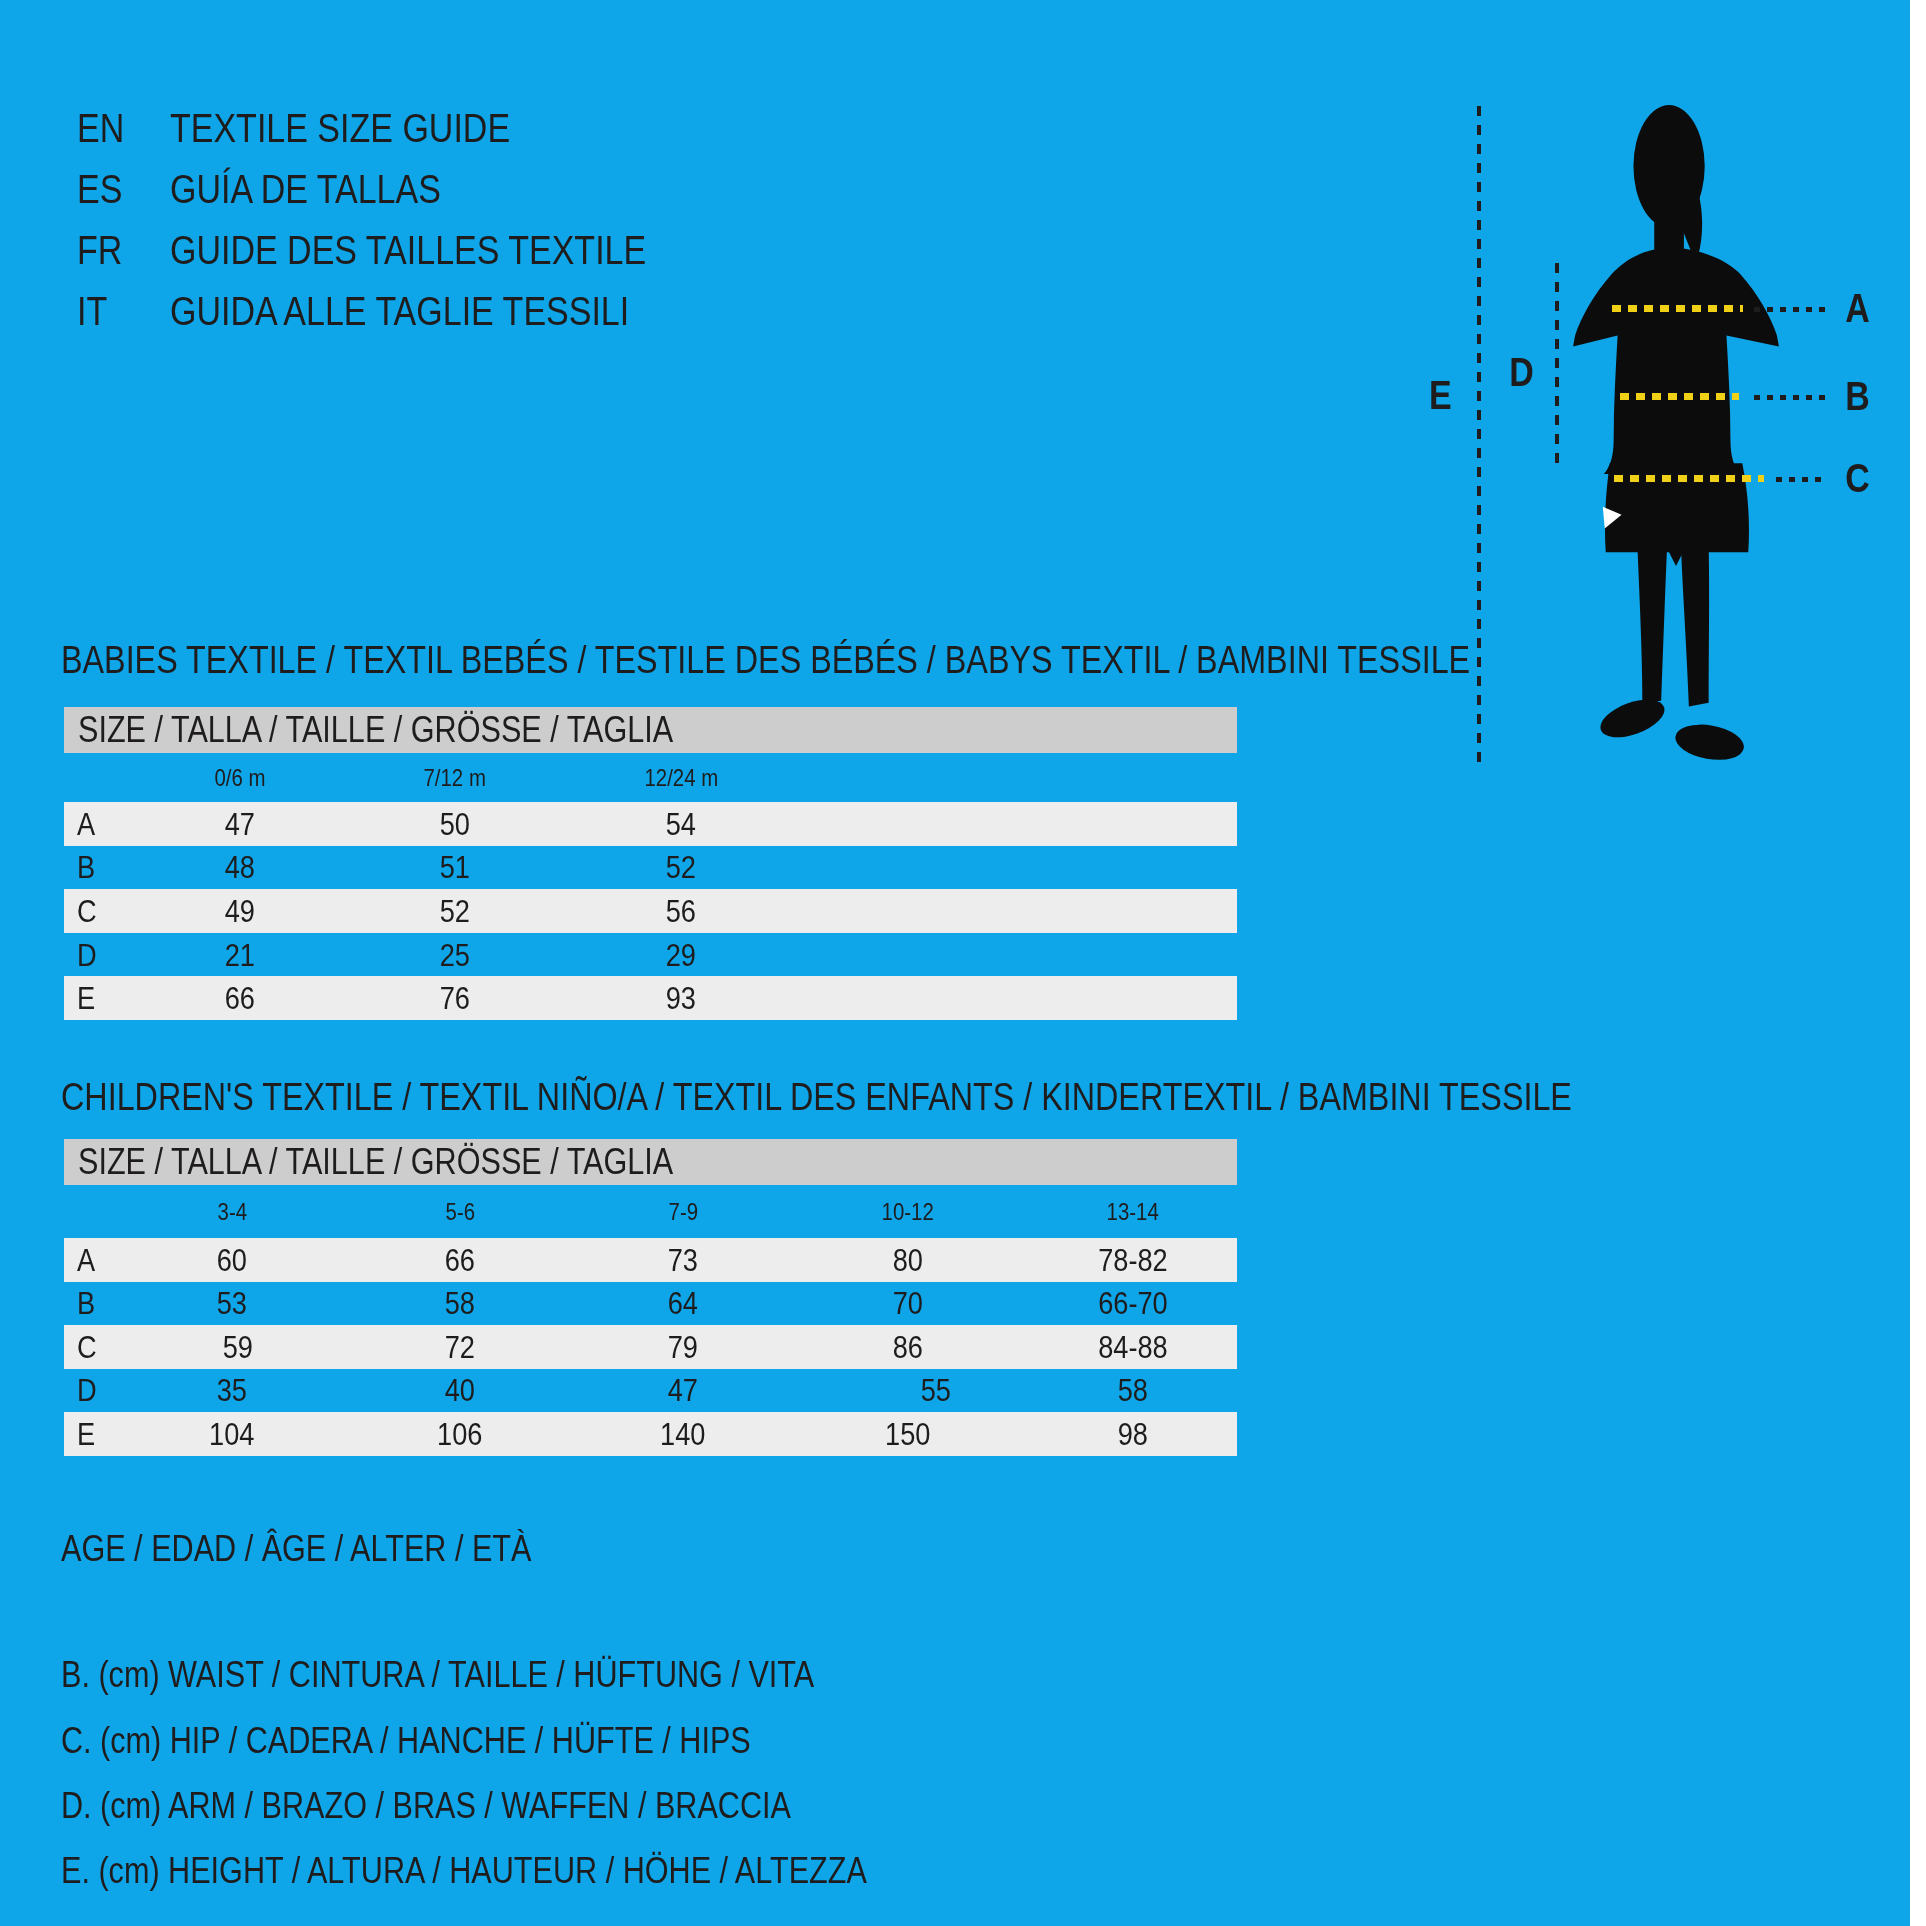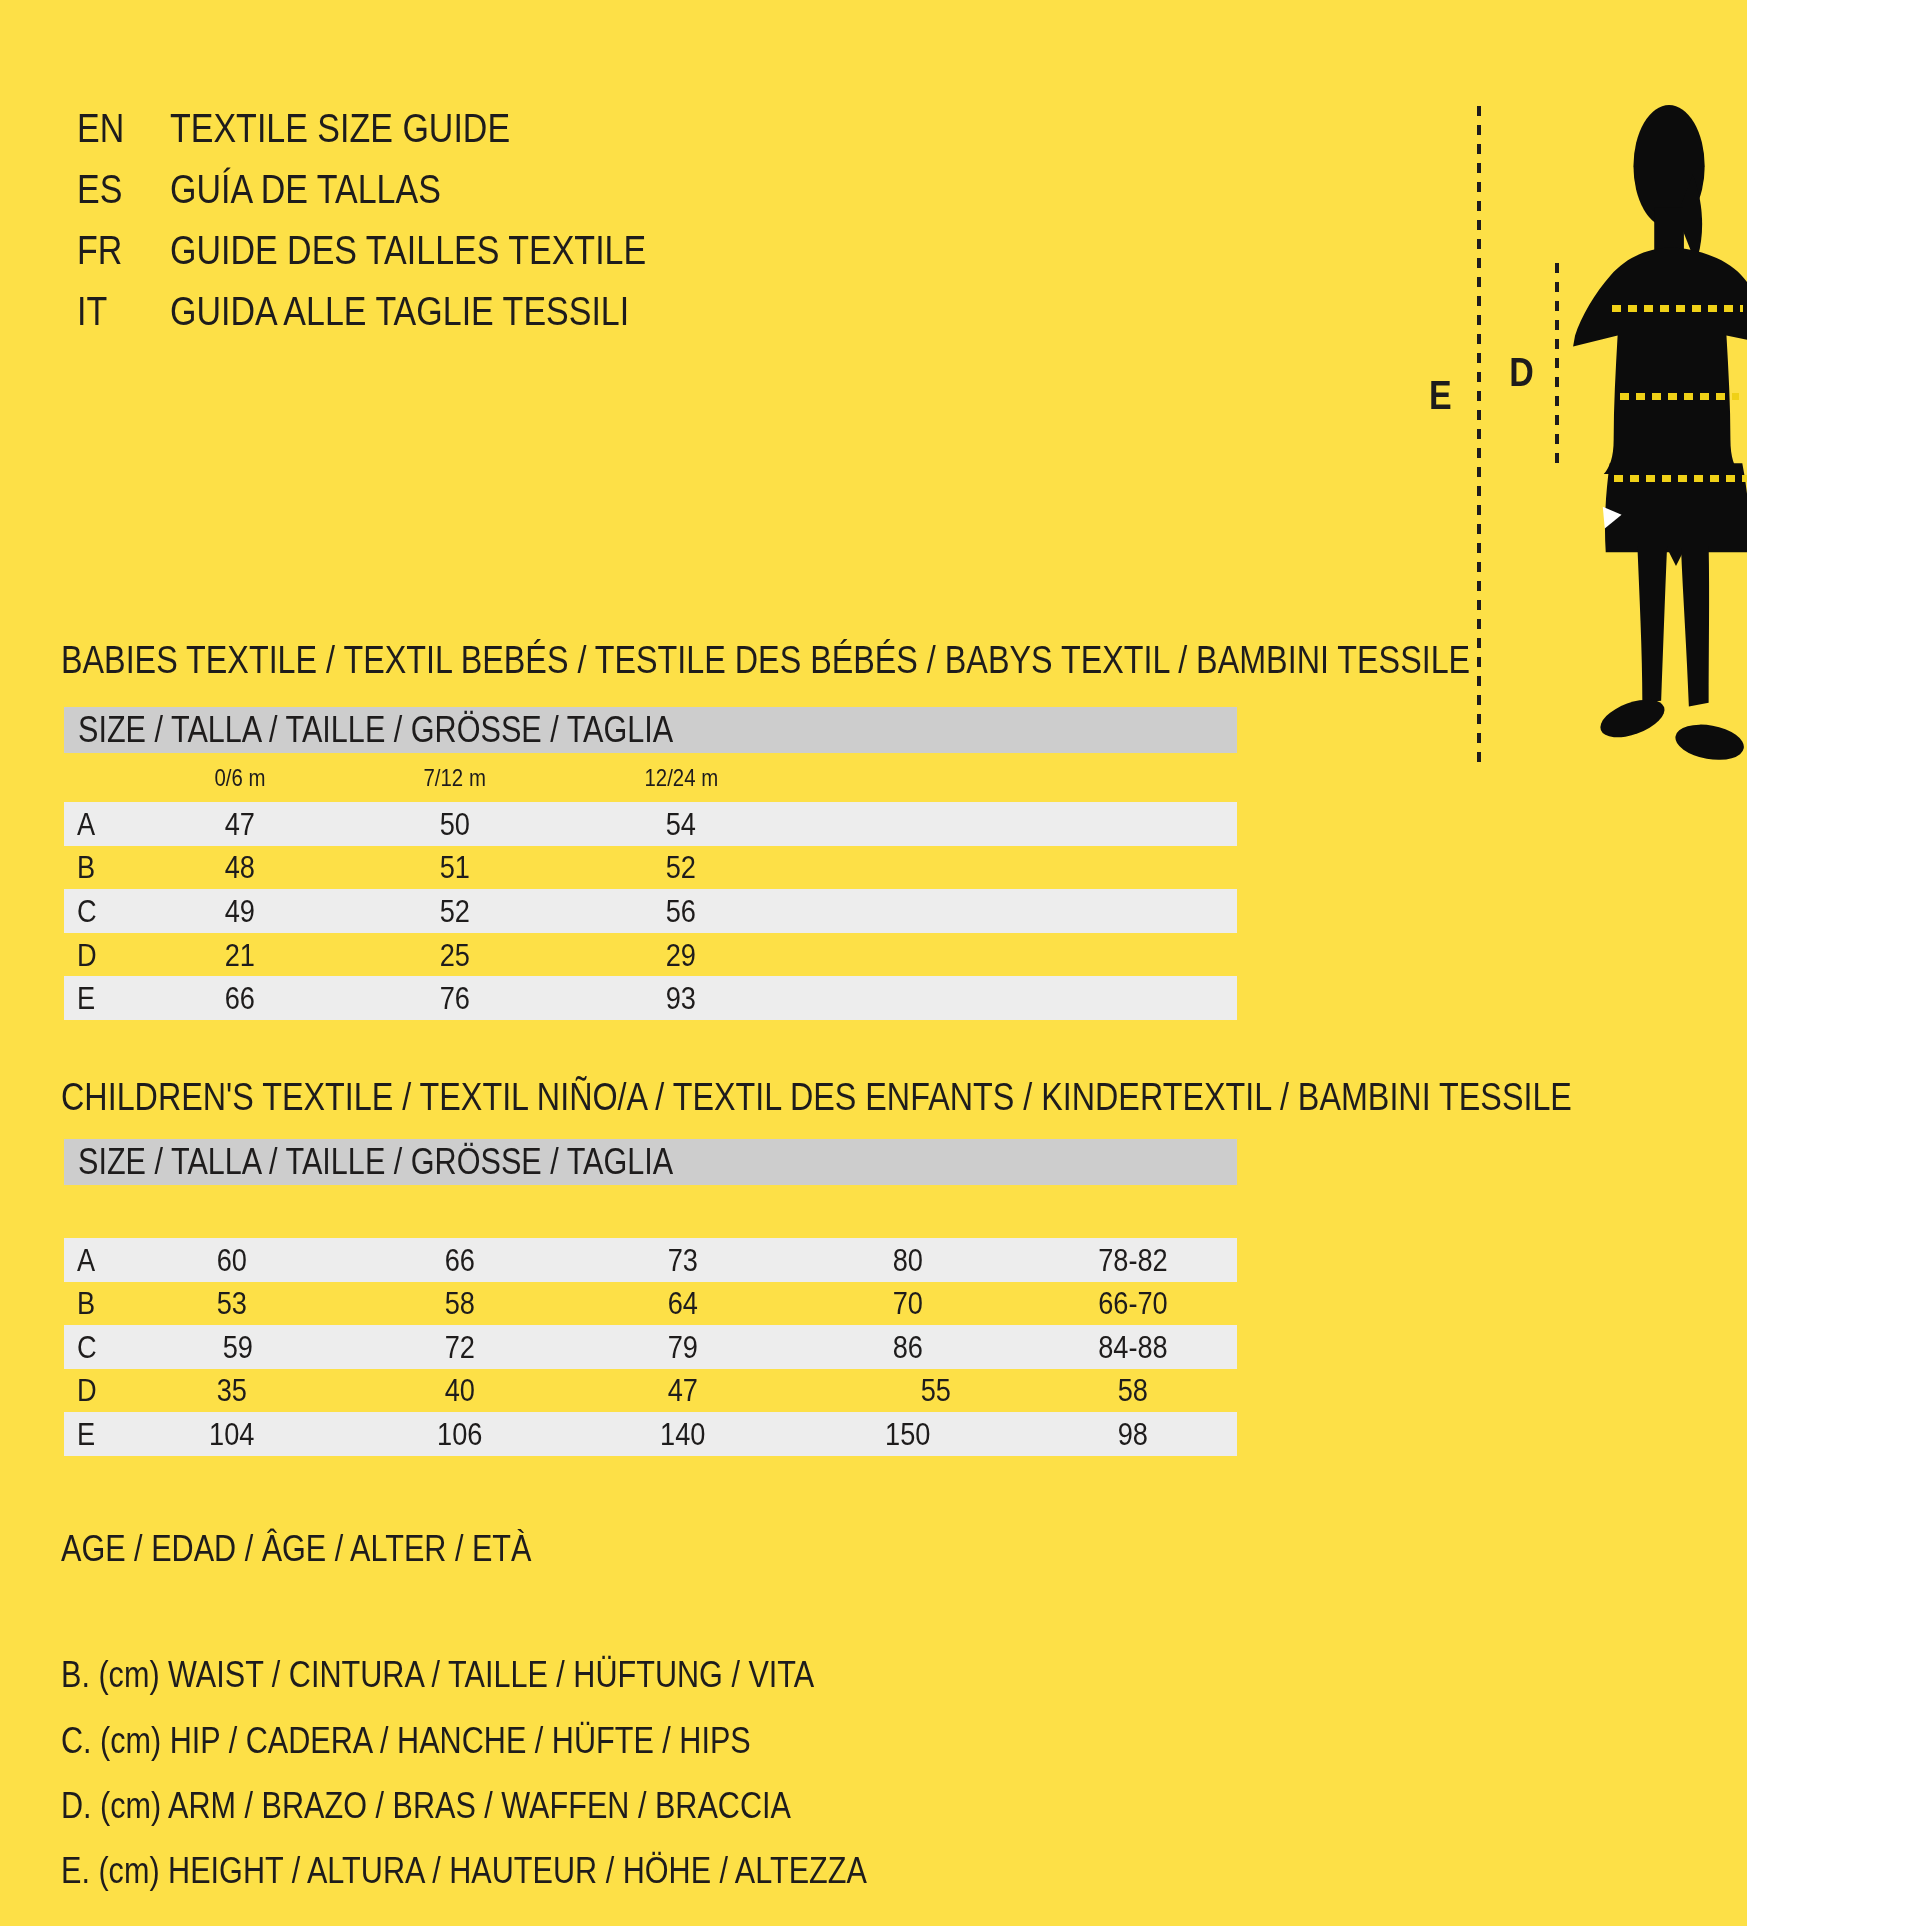--- a/index.html
+++ b/index.html
@@ -1,17 +1,17 @@
 <!DOCTYPE html>
 <html><head>
 <meta charset="utf-8">
 <style>
   html,body{margin:0;padding:0;background:#fff;}
   body{font-family:"Liberation Sans","DejaVu Sans",sans-serif;color:#1e1c1c;}
-  .page{position:relative;width:1747px;height:1927px;background:#fde047;overflow:hidden;}
+  .page{position:relative;width:1910px;height:1927px;background:#0ea5e9;overflow:hidden;}
   .abs{position:absolute;}
   .cx{display:inline-block;transform:scaleX(.85);transform-origin:0 50%;white-space:nowrap;}
   .cxc{display:inline-block;transform:scaleX(.85);transform-origin:50% 50%;white-space:nowrap;}
   
   .langs{left:77px;top:98px;font-size:40px;}
   .langrow{height:61px;line-height:61px;display:flex;}
   .langcode{width:93px;flex:0 0 93px;}
   
   .sect{font-size:38px;line-height:44px;}
   
@@ -145,20 +145,27 @@
     <span class="cell" style="left:292px;"><span class="cxc">76</span></span>
     <span class="cell" style="left:518px;"><span class="cxc">93</span></span>
   </div>
 
   <div class="abs sect" style="left:61px;top:1075px;"><span class="cx">CHILDREN'S TEXTILE / TEXTIL NIÑO/A / TEXTIL DES ENFANTS / KINDERTEXTIL / BAMBINI TESSILE</span></div>
 
   <div class="abs bar" style="top:1139px;">
     <div class="pad"><span class="cx">SIZE / TALLA / TAILLE / GRÖSSE / TAGLIA</span></div>
   </div>
 
+  <div class="abs colhdr" style="top:1188px;">
+    <span class="cell" style="left:69px;"><span class="cxc">3-4</span></span>
+    <span class="cell" style="left:297px;"><span class="cxc">5-6</span></span>
+    <span class="cell" style="left:520px;"><span class="cxc">7-9</span></span>
+    <span class="cell" style="left:745px;"><span class="cxc">10-12</span></span>
+    <span class="cell" style="left:970px;"><span class="cxc">13-14</span></span>
+  </div>
 
   <div class="abs trow zeb" style="top:1238px;">
     <span class="rlab"><span class="cx">A</span></span>
     <span class="cell" style="left:69px;"><span class="cxc">60</span></span>
     <span class="cell" style="left:297px;"><span class="cxc">66</span></span>
     <span class="cell" style="left:520px;"><span class="cxc">73</span></span>
     <span class="cell" style="left:745px;"><span class="cxc">80</span></span>
     <span class="cell" style="left:970px;"><span class="cxc">78-82</span></span>
   </div>
   <div class="abs trow" style="top:1281px;">

